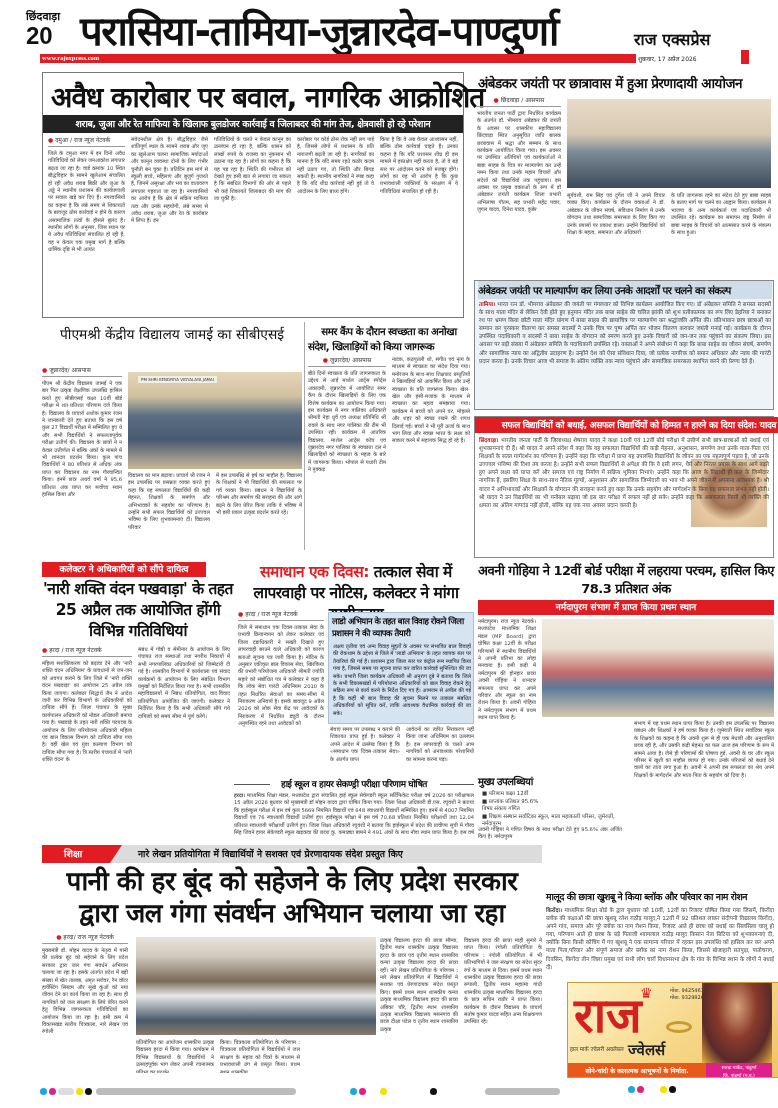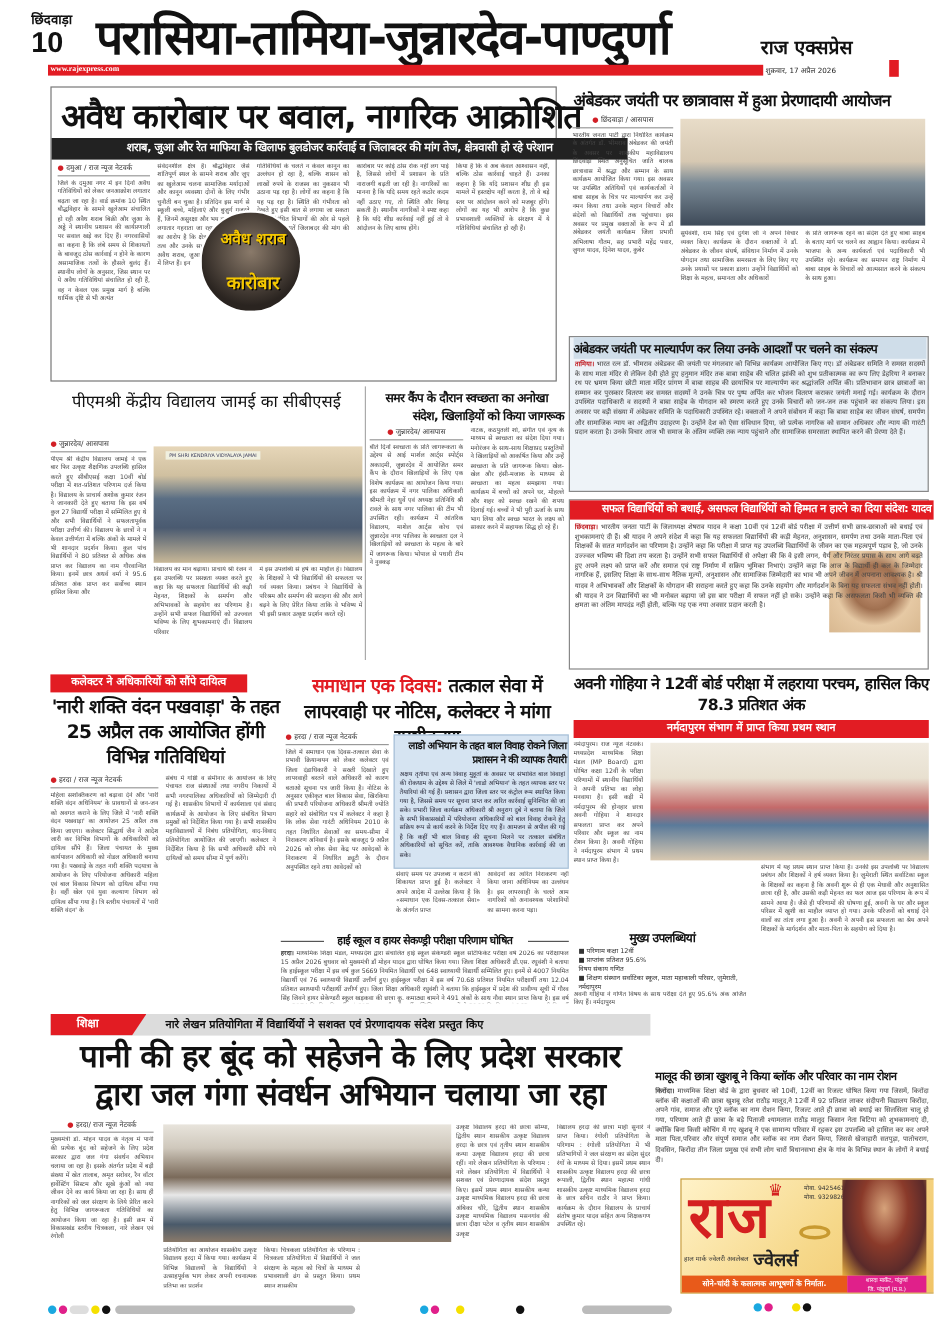--- a/index.html
+++ b/index.html
@@ -14,45 +14,41 @@
 .boxblue{background:#d6e4f2;border:1px solid #a8c0d8}
 .vline{position:absolute;width:1px;background:#aaa}
 .hline{position:absolute;height:1px;background:#aaa}
 .col{position:absolute}
 </style>
 </head>
 <body>
 
 <div class="abs" style="left:0;top:0;width:778px;height:66px;">
   <div class="abs" style="left:26px;top:8px;font-size:11px;font-weight:bold;color:#111;">छिंदवाड़ा</div>
-  <div class="abs" style="left:26px;top:22px;font-size:24px;font-weight:bold;color:#111;font-family:'Liberation Sans',sans-serif;">10</div>
+  <div class="abs" style="left:26px;top:22px;font-size:24px;font-weight:bold;color:#111;font-family:'Liberation Sans',sans-serif;">20</div>
   <div class="abs" style="left:80px;top:2px;font-size:40px;font-weight:bold;color:#111;letter-spacing:-1.5px;white-space:nowrap;">परासिया-तामिया-जुन्नारदेव-पाण्दुर्णा</div>
   <div class="abs" style="left:634px;top:28px;font-size:16px;font-weight:bold;color:#111;white-space:nowrap;">राज एक्सप्रेस</div>
   <div class="abs" style="left:40px;top:54px;width:596px;height:9px;background:#e21c23;">
     <span class="abs" style="left:2px;top:0;font-size:6.5px;color:#fff;font-family:'Liberation Serif',serif;font-weight:bold;">www.rajexpress.com</span>
   </div>
   <div class="abs" style="left:638px;top:55px;font-size:6px;color:#222;white-space:nowrap;">शुक्रवार, 17 अप्रैल 2026</div>
   <div class="abs" style="left:741px;top:50px;width:8px;height:14px;background:#e21c23;"></div>
 </div>
 
 <div class="abs" style="left:42px;top:72px;width:422px;height:246px;border:1px solid #777;">
   <div class="abs hdr" style="left:8px;top:4px;width:406px;font-size:28px;white-space:nowrap;text-align:center;letter-spacing:-1px;">अवैध कारोबार पर बवाल, नागरिक आक्रोशित</div>
-  <div class="abs" style="left:0;top:42px;width:480px;height:18px;background:#222;color:#fff;font-size:9.4px;font-weight:bold;line-height:18px;text-align:center;white-space:nowrap;overflow:hidden;letter-spacing:-0.3px;">शराब, जुआ और रेत माफिया के खिलाफ बुलडोजर कार्रवाई व जिलाबदर की मांग तेज, क्षेत्रवासी हो रहे परेशान</div>
+  <div class="abs" style="left:0;top:42px;width:420px;height:18px;background:#222;color:#fff;font-size:9.4px;font-weight:bold;line-height:18px;text-align:center;white-space:nowrap;overflow:hidden;letter-spacing:-0.3px;">शराब, जुआ और रेत माफिया के खिलाफ बुलडोजर कार्रवाई व जिलाबदर की मांग तेज, क्षेत्रवासी हो रहे परेशान</div>
   <div class="col" style="left:5px;top:63px;width:77px;height:180px;">
     <div class="byline">दमुआ / राज न्यूज नेटवर्क</div>
     <div class="txt" style="height:162px;">जिले के दमुआ नगर में इन दिनों अवैध गतिविधियों को लेकर जनआक्रोश लगातार बढ़ता जा रहा है। वार्ड क्रमांक 10 स्थित बौद्धविहार के सामने खुलेआम संचालित हो रही अवैध शराब बिक्री और जुआ के अड्डे ने स्थानीय प्रशासन की कार्यप्रणाली पर सवाल खड़े कर दिए हैं। नगरवासियों का कहना है कि लंबे समय से शिकायतों के बावजूद ठोस कार्रवाई न होने के कारण असामाजिक तत्वों के हौसले बुलंद हैं। स्थानीय लोगों के अनुसार, जिस स्थान पर ये अवैध गतिविधियां संचालित हो रही हैं, वह न केवल एक प्रमुख मार्ग है बल्कि धार्मिक दृष्टि से भी अत्यंत</div>
   </div>
   <div class="txt col" style="left:88px;top:63px;width:77px;height:180px;">संवेदनशील क्षेत्र है। बौद्धविहार जैसे शांतिपूर्ण स्थल के सामने शराब और जुए का खुलेआम चलना सामाजिक मर्यादाओं और कानून व्यवस्था दोनों के लिए गंभीर चुनौती बन चुका है। प्रतिदिन इस मार्ग से स्कूली बच्चे, महिलाएं और बुजुर्ग गुजरते हैं, जिनमें असुरक्षा और भय का वातावरण लगातार गहराता जा रहा है। नगरवासियों का आरोप है कि क्षेत्र में सक्रिय माफिया तत्व और उनके सहयोगी, लंबे समय से अवैध शराब, जुआ और रेत के कारोबार में लिप्त हैं। इन</div>
   <div class="txt col" style="left:171px;top:63px;width:77px;height:180px;">गतिविधियों के चलते न केवल कानून का उल्लंघन हो रहा है, बल्कि शासन को लाखों रुपये के राजस्व का नुकसान भी उठाना पड़ रहा है। लोगों का कहना है कि यह पड़ रहा है। स्थिति की गंभीरता को देखते हुए इसी बात से लगाया जा सकता है कि संबंधित विभागों की ओर से पहले भी कई शिकायतें जिलाबदर की मांग की जा चुकी है।</div>
   <div class="txt col" style="left:254px;top:63px;width:77px;height:180px;">कारोबार पर कोई ठोस रोक नहीं लग पाई है, जिससे लोगों में प्रशासन के प्रति नाराजगी बढ़ती जा रही है। नागरिकों का मानना है कि यदि समय रहते कठोर कदम नहीं उठाए गए, तो स्थिति और बिगड़ सकती है। स्थानीय नागरिकों ने स्पष्ट कहा है कि यदि शीघ्र कार्रवाई नहीं हुई तो वे आंदोलन के लिए बाध्य होंगे।</div>
   <div class="txt col" style="left:337px;top:63px;width:78px;height:180px;">किया है कि वे अब केवल आश्वासन नहीं, बल्कि ठोस कार्रवाई चाहते हैं। उनका कहना है कि यदि प्रशासन शीघ्र ही इस मामले में हस्तक्षेप नहीं करता है, तो वे बड़े स्तर पर आंदोलन करने को मजबूर होंगे। लोगों का यह भी आरोप है कि कुछ प्रभावशाली व्यक्तियों के संरक्षण में ये गतिविधियां संचालित हो रही हैं।</div>
-  <div class="abs" style="left:123px;top:102px;width:86px;height:86px;border-radius:50%;background:radial-gradient(circle at 50% 40%,#8a7a6a,#2a2420 70%);border:2px solid #fff;overflow:hidden;">
-    <div class="abs" style="left:4px;top:12px;width:78px;text-align:center;font-size:13px;font-weight:bold;color:#f5c800;text-shadow:1px 1px 0 #000;">अवैध शराब</div>
-    <div class="abs" style="left:4px;top:48px;width:78px;text-align:center;font-size:15px;font-weight:bold;color:#f5c800;text-shadow:1px 1px 0 #000;">कारोबार</div>
-  </div>
 </div>
 
 <div class="abs" style="left:474px;top:72px;width:300px;height:220px;">
   <div class="abs hdr" style="left:4px;top:2px;width:294px;font-size:13.5px;white-space:nowrap;">अंबेडकर जयंती पर छात्रावास में हुआ प्रेरणादायी आयोजन</div>
   <div class="abs" style="left:3px;top:24px;width:84px;">
     <div class="byline" style="text-align:center;">छिंदवाड़ा / आसपास</div>
     <div class="txt" style="height:190px;">भारतीय जनता पार्टी द्वारा निर्धारित कार्यक्रम के अंतर्गत डॉ. भीमराव अंबेडकर की जयंती के अवसर पर शासकीय महाविद्यालय छिंदवाड़ा स्थित अनुसूचित जाति बालक छात्रावास में श्रद्धा और सम्मान के साथ कार्यक्रम आयोजित किया गया। इस अवसर पर उपस्थित अतिथियों एवं कार्यकर्ताओं ने बाबा साहब के चित्र पर माल्यार्पण कर उन्हें नमन किया तथा उनके महान विचारों और संदेशों को विद्यार्थियों तक पहुंचाया। इस अवसर पर प्रमुख वक्ताओं के रूप में डॉ अंबेडकर जयंती कार्यक्रम जिला प्रभारी अभिलाषा गौतम, सह प्रभारी महेंद्र पवार, जुगल यादव, दिनेश यादव, कुबेर</div>
   </div>
   <div class="photo" style="left:93px;top:27px;width:204px;height:89px;background:linear-gradient(180deg,#e8dcc8 0%,#d6c8b2 40%,#7a8a96 60%,#3e4a58 100%);"></div>
   <div class="txt abs" style="left:93px;top:120px;width:98px;height:96px;">सूर्यवंशी, राम सिंह एवं दुर्गेश जी ने अपने विचार व्यक्त किए। कार्यक्रम के दौरान वक्ताओं ने डॉ. अंबेडकर के जीवन संघर्ष, संविधान निर्माण में उनके योगदान तथा सामाजिक समरसता के लिए किए गए उनके प्रयासों पर प्रकाश डाला। उन्होंने विद्यार्थियों को शिक्षा के महत्व, समानता और अधिकारों</div>
@@ -86,21 +82,21 @@
   <div class="photo" style="left:86px;top:50px;width:174px;height:97px;background:linear-gradient(180deg,#e6d6b8 0%,#d0c0a0 25%,#5a6e84 45%,#4a5a70 70%,#c8b898 100%);">
     <div style="position:absolute;left:10px;top:4px;font-size:4px;color:#335;background:#f0f0e0;padding:1px 3px;white-space:nowrap;">PM SHRI KENDRIYA VIDYALAYA JAMAI</div>
   </div>
   <div class="txt abs" style="left:86px;top:150px;width:82px;height:66px;">विद्यालय का मान बढ़ाया। प्राचार्य श्री रंजन ने इस उपलब्धि पर प्रसन्नता व्यक्त करते हुए कहा कि यह सफलता विद्यार्थियों की कड़ी मेहनत, शिक्षकों के समर्पण और अभिभावकों के सहयोग का परिणाम है। उन्होंने सभी सफल विद्यार्थियों को उज्ज्वल भविष्य के लिए शुभकामनाएं दीं। विद्यालय परिवार</div>
   <div class="txt abs" style="left:174px;top:150px;width:86px;height:66px;">में इस उपलब्धि से हर्ष का माहौल है। विद्यालय के शिक्षकों ने भी विद्यार्थियों की सफलता पर गर्व व्यक्त किया। प्रबंधन ने विद्यार्थियों के परिश्रम और समर्पण की सराहना की और आगे बढ़ने के लिए प्रेरित किया ताकि वे भविष्य में भी इसी प्रकार उत्कृष्ट प्रदर्शन करते रहें।</div>
 </div>
 <div class="vline" style="left:304px;top:322px;height:228px;"></div>
 
 <div class="abs" style="left:308px;top:322px;width:162px;height:232px;">
   <div class="abs hdr" style="left:0;top:2px;width:162px;font-size:10.2px;text-align:center;white-space:nowrap;">समर कैंप के दौरान स्वच्छता का अनोखा</div>
-  <div class="abs hdr" style="left:0;top:17px;width:162px;font-size:10.2px;text-align:right;white-space:nowrap;">संदेश, खिलाड़ियों को किया जागरूक</div>
+  <div class="abs hdr" style="left:0;top:17px;width:162px;font-size:10.2px;text-align:left;white-space:nowrap;">संदेश, खिलाड़ियों को किया जागरूक</div>
   <div class="abs" style="left:0;top:34px;width:78px;">
     <div class="byline" style="text-align:center;">जुन्नारदेव/ आसपास</div>
     <div class="txt" style="height:180px;">बीते दिनों स्वच्छता के प्रति जागरूकता के उद्देश्य से आई मार्शल आर्ट्स स्पोर्ट्स अकादमी, जुन्नारदेव में आयोजित समर कैंप के दौरान खिलाड़ियों के लिए एक विशेष कार्यक्रम का आयोजन किया गया। इस कार्यक्रम में नगर पालिका अधिकारी श्रीमती नेहा धुर्वे एवं अध्यक्ष प्रतिनिधि श्री रावले के साथ नगर पालिका की टीम भी उपस्थित रही। कार्यक्रम में आंतरिक विद्यालय, माशेल आर्ट्स कोच एवं जुन्नारदेव नगर पालिका के स्वच्छता दल ने खिलाड़ियों को स्वच्छता के महत्व के बारे में जागरूक किया। भोपाल से पधारी टीम ने नुक्कड़</div>
   </div>
   <div class="txt abs" style="left:84px;top:34px;width:78px;height:192px;">नाटक, कठपुतली शो, संगीत एवं नृत्य के माध्यम से स्वच्छता का संदेश दिया गया। मनोरंजन के साथ-साथ शिक्षाप्रद प्रस्तुतियों ने खिलाड़ियों को आकर्षित किया और उन्हें स्वच्छता के प्रति जागरूक किया। खेल-खेल और हंसी-मजाक के माध्यम से स्वच्छता का महत्व समझाया गया। कार्यक्रम में बच्चों को अपने घर, मोहल्ले और शहर को स्वच्छ रखने की शपथ दिलाई गई। बच्चों ने भी पूरी ऊर्जा के साथ भाग लिया और स्वच्छ भारत के लक्ष्य को साकार करने में सहायक सिद्ध हो रहे हैं।</div>
 </div>
 
 <div class="abs" style="left:42px;top:562px;width:192px;height:260px;">
   <div class="abs redbar" style="left:0;top:0;width:164px;height:15px;font-size:9px;line-height:15px;white-space:nowrap;">कलेक्टर ने अधिकारियों को सौंपे दायित्व</div>
   <div class="abs hdr" style="left:0;top:17px;width:192px;font-size:15.5px;line-height:21px;text-align:center;">'नारी शक्ति वंदन पखवाड़ा' के तहत 25 अप्रैल तक आयोजित होंगी विभिन्न गतिविधियां</div>
@@ -118,30 +114,30 @@
   </div>
   <div class="abs" style="left:0;top:48px;width:86px;">
     <div class="byline">हरदा / राज न्यूज नेटवर्क</div>
     <div class="txt" style="height:146px;">जिले में समाधान एक दिवस-तत्काल सेवा के प्रभावी क्रियान्वयन को लेकर कलेक्टर एवं जिला दंडाधिकारी ने सख्ती दिखाते हुए लापरवाही बरतने वाले अधिकारी को कारण बताओ सूचना पत्र जारी किया है। नोटिस के अनुसार एकीकृत बाल विकास सेवा, खिरकिया की प्रभारी परियोजना अधिकारी श्रीमती ज्योति सहारे को संबोधित पत्र में कलेक्टर ने कहा है कि लोक सेवा गारंटी अधिनियम 2010 के तहत निर्धारित सेवाओं का समय-सीमा में निराकरण अनिवार्य है। इसके बावजूद 9 अप्रैल 2026 को लोक सेवा केंद्र पर आवेदकों के निराकरण में निर्धारित ड्यूटी के दौरान अनुपस्थित रहने तथा आवेदकों को</div>
   </div>
   <div class="txt abs" style="left:92px;top:164px;width:70px;height:42px;">सेवाएं समय पर उपलब्ध न कराने की शिकायत प्राप्त हुई है। कलेक्टर ने अपने आदेश में उल्लेख किया है कि «समाधान एक दिवस-तत्काल सेवा» के अंतर्गत प्राप्त</div>
   <div class="txt abs" style="left:168px;top:164px;width:68px;height:42px;">आवेदनों का त्वरित निराकरण नहीं किया जाना अधिनियम का उल्लंघन है। इस लापरवाही के चलते आम नागरिकों को अनावश्यक परेशानियों का सामना करना पड़ा।</div>
 </div>
 
 <div class="abs boxblue" style="left:328px;top:612px;width:146px;height:112px;">
-  <div class="abs hdr" style="left:3px;top:2px;width:140px;font-size:8.4px;line-height:12px;text-align:right;">लाडो अभियान के तहत बाल विवाह रोकने जिला प्रशासन ने की व्यापक तैयारी</div>
+  <div class="abs hdr" style="left:3px;top:2px;width:140px;font-size:8.4px;line-height:12px;text-align:left;">लाडो अभियान के तहत बाल विवाह रोकने जिला प्रशासन ने की व्यापक तैयारी</div>
   <div class="txt abs" style="left:4px;top:30px;width:138px;height:78px;color:#223;">अक्षय तृतीया एवं अन्य विवाह मुहूर्तों के अवसर पर संभावित बाल विवाहों की रोकथाम के उद्देश्य से जिले में 'लाडो अभियान' के तहत व्यापक स्तर पर तैयारियां की गई हैं। प्रशासन द्वारा जिला स्तर पर कंट्रोल रूम स्थापित किया गया है, जिससे समय पर सूचना प्राप्त कर त्वरित कार्रवाई सुनिश्चित की जा सके। प्रभारी जिला कार्यक्रम अधिकारी श्री अनुराग दुबे ने बताया कि जिले के सभी विकासखंडों में परियोजना अधिकारियों को बाल विवाह रोकने हेतु सक्रिय रूप से कार्य करने के निर्देश दिए गए हैं। आमजन से अपील की गई है कि कहीं भी बाल विवाह की सूचना मिलने पर तत्काल संबंधित अधिकारियों को सूचित करें, ताकि आवश्यक वैधानिक कार्रवाई की जा सके।</div>
 </div>
 
 <div class="abs" style="left:478px;top:562px;width:296px;height:262px;">
   <div class="abs hdr" style="left:0;top:0;width:296px;font-size:13px;line-height:18px;text-align:center;">अवनी गोहिया ने 12वीं बोर्ड परीक्षा में लहराया परचम, हासिल किए 78.3 प्रतिशत अंक</div>
   <div class="abs redbar" style="left:0;top:38px;width:296px;height:15px;font-size:9px;line-height:15px;">नर्मदापुरम संभाग में प्राप्त किया प्रथम स्थान</div>
   <div class="txt abs" style="left:0;top:56px;width:58px;height:148px;">नर्मदापुरम। राज न्यूज नेटवर्क। मध्यप्रदेश माध्यमिक शिक्षा मंडल (MP Board) द्वारा घोषित कक्षा 12वीं के परीक्षा परिणामों में स्थानीय विद्यार्थियों ने अपनी प्रतिभा का लोहा मनवाया है। इसी कड़ी में नर्मदापुरम की होनहार छात्रा अवनी गोहिया ने शानदार सफलता प्राप्त कर अपने परिवार और स्कूल का नाम रोशन किया है। अवनी गोहिया ने नर्मदापुरम संभाग में प्रथम स्थान प्राप्त किया है।</div>
   <div class="photo" style="left:64px;top:57px;width:232px;height:98px;background:linear-gradient(180deg,#f0ebe0 0%,#e8e0d0 30%,#c46a6a 55%,#5a7a9a 70%,#d8c8b0 100%);"></div>
-  <div class="abs hdr" style="left:0;top:212px;width:148px;font-size:10px;text-align:center;">मुख्य उपलब्धियां</div>
+  <div class="abs hdr" style="left:0;top:212px;width:148px;font-size:10px;text-align:left;">मुख्य उपलब्धियां</div>
   <div class="abs" style="left:4px;top:228px;width:144px;font-size:5.4px;line-height:7.5px;color:#333;">
     <div>■ <span>परिणाम कक्षा 12वीं</span></div>
     <div>■ <span>प्राप्तांक प्रतिशत 95.6%</span></div>
     <div>विषय संकाय गणित</div>
     <div>■ <span>शिक्षण संस्थान सर्वाटिका स्कूल, माता महाकाली परिसर, जुमेराती, नर्मदापुरम</span></div>
   </div>
   <div class="txt abs" style="left:156px;top:158px;width:140px;height:104px;">संभाग में यह प्रथम स्थान प्राप्त किया है। उनकी इस उपलब्धि पर विद्यालय प्रबंधन और शिक्षकों ने हर्ष व्यक्त किया है। जुमेराती स्थित सर्वाटिका स्कूल के शिक्षकों का कहना है कि अवनी शुरू से ही एक मेधावी और अनुशासित छात्रा रही है, और उसकी कड़ी मेहनत का फल आज इस परिणाम के रूप में सामने आया है। जैसे ही परिणामों की घोषणा हुई, अवनी के घर और स्कूल परिसर में खुशी का माहौल व्याप्त हो गया। उनके परिजनों को बधाई देने वालों का तांता लगा हुआ है। अवनी ने अपनी इस सफलता का श्रेय अपने शिक्षकों के मार्गदर्शन और माता-पिता के सहयोग को दिया है।</div>
 </div>
 <div class="txt abs" style="left:478px;top:826px;width:144px;height:14px;">अवनी गोहिया ने गणित विषय के साथ परीक्षा देते हुए 95.6% अंक अर्जित किए हैं। नर्मदापुरम</div>
 

